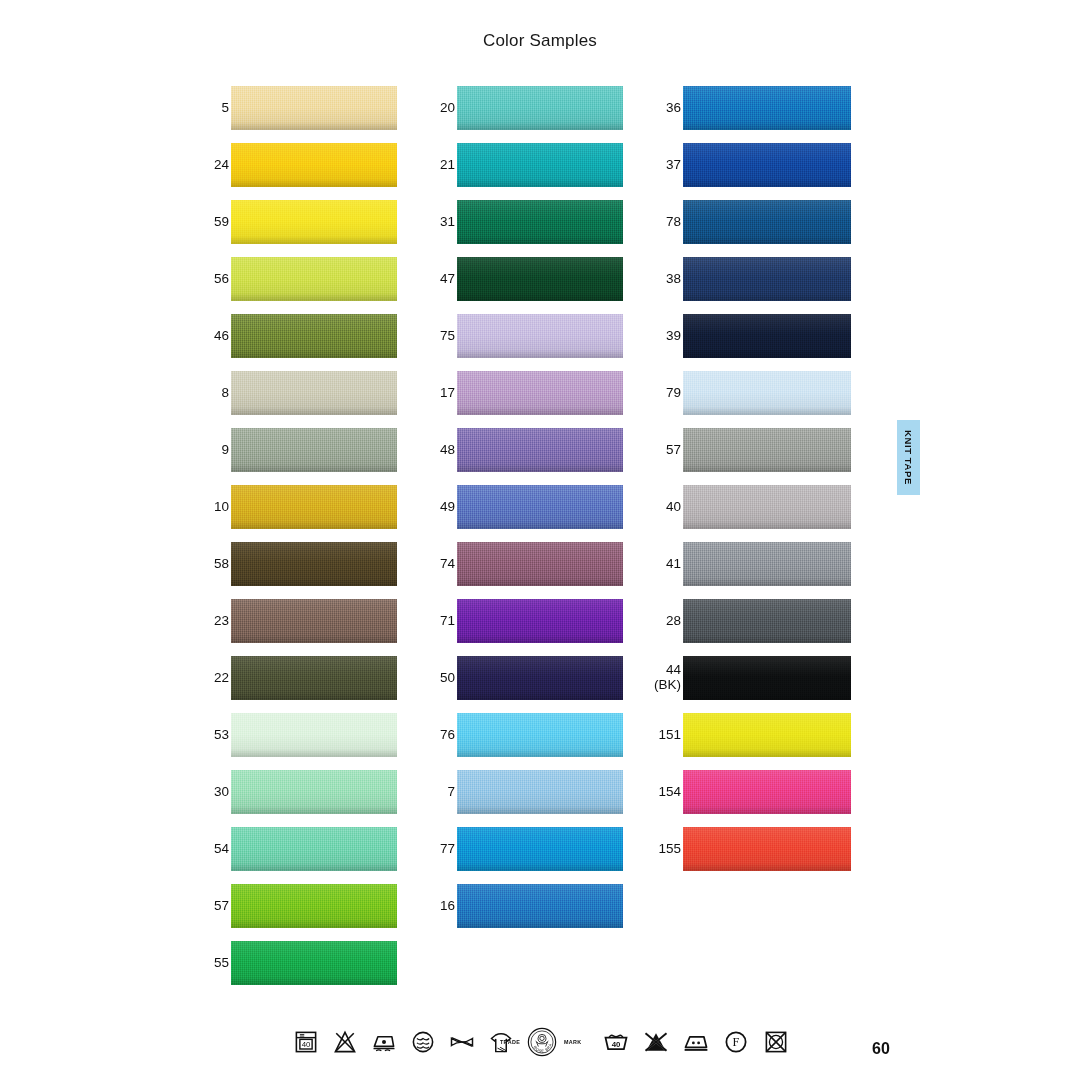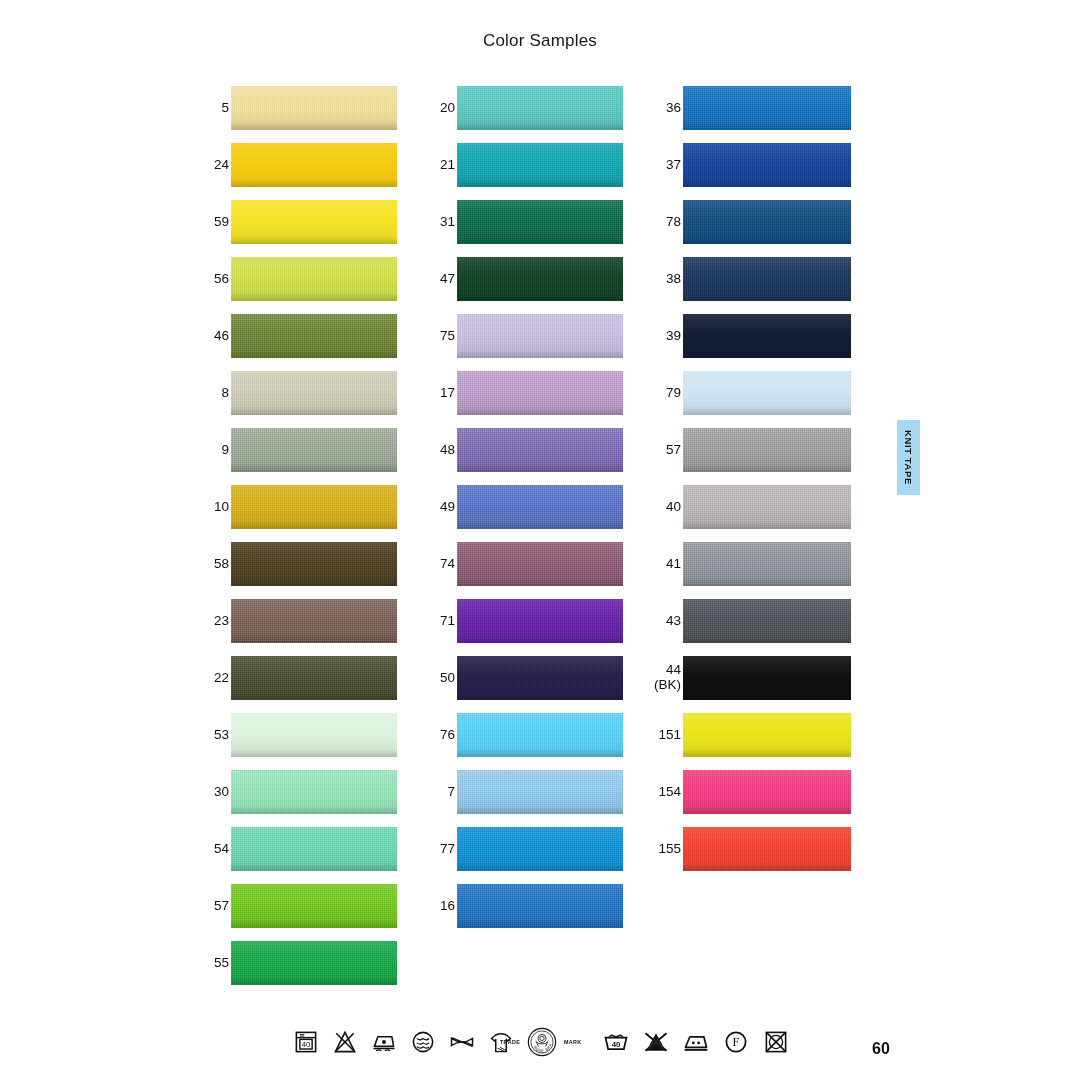--- a/index.html
+++ b/index.html
@@ -457,21 +457,21 @@
         </div>
       </div>
       <div class="swatch-row">
         <div class="swatch-code">41</div>
         <div class="swatch-chip" title="41" style="background-color: rgb(142, 147, 154);">
           <div class="tex"></div>
           <div class="shade"></div>
         </div>
       </div>
       <div class="swatch-row">
-        <div class="swatch-code">43</div>
+        <div class="swatch-code">28</div>
         <div class="swatch-chip" title="43" style="background-color: rgb(78, 84, 89);">
           <div class="tex"></div>
           <div class="shade"></div>
         </div>
       </div>
       <div class="swatch-row">
         <div class="swatch-code">44
 (BK)</div>
         <div class="swatch-chip" title="44
 (BK)" style="background-color: rgb(13, 15, 16);">

